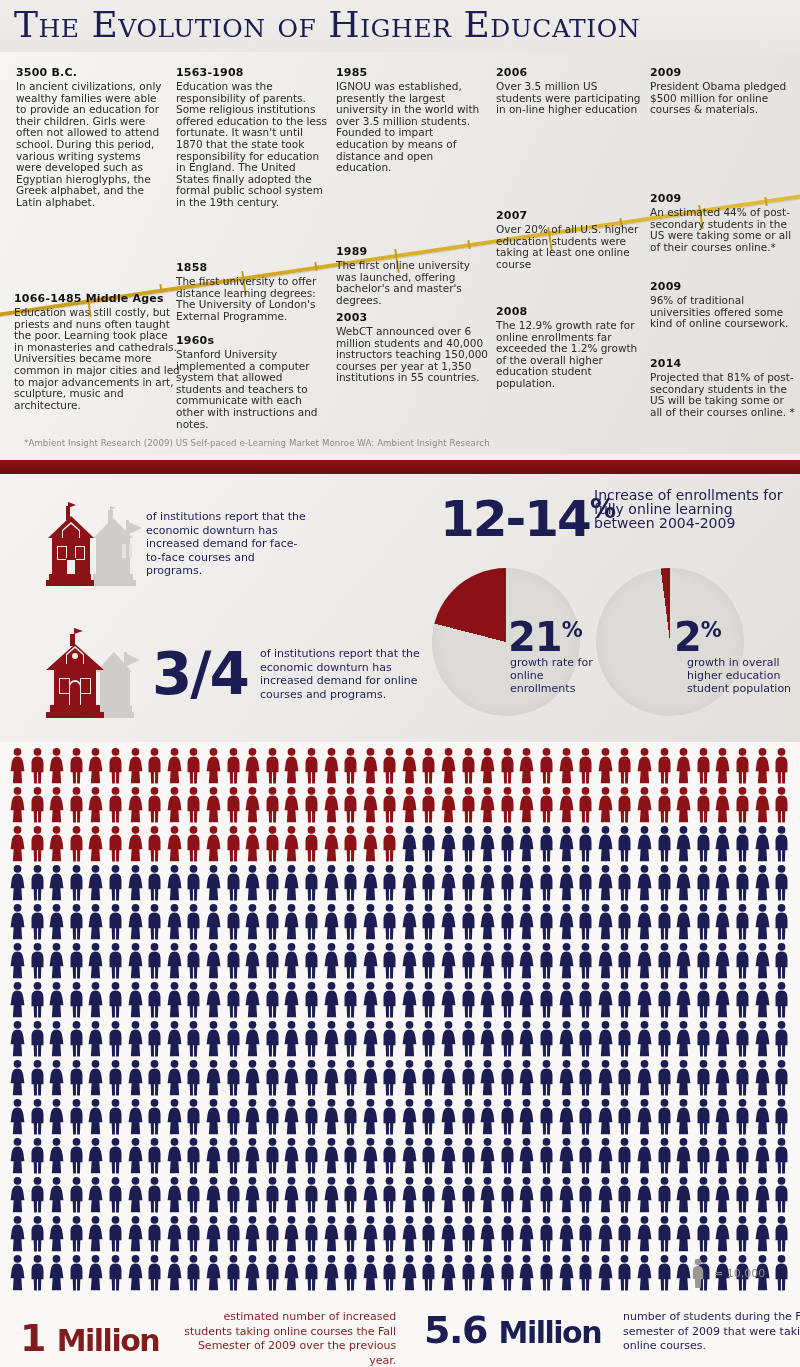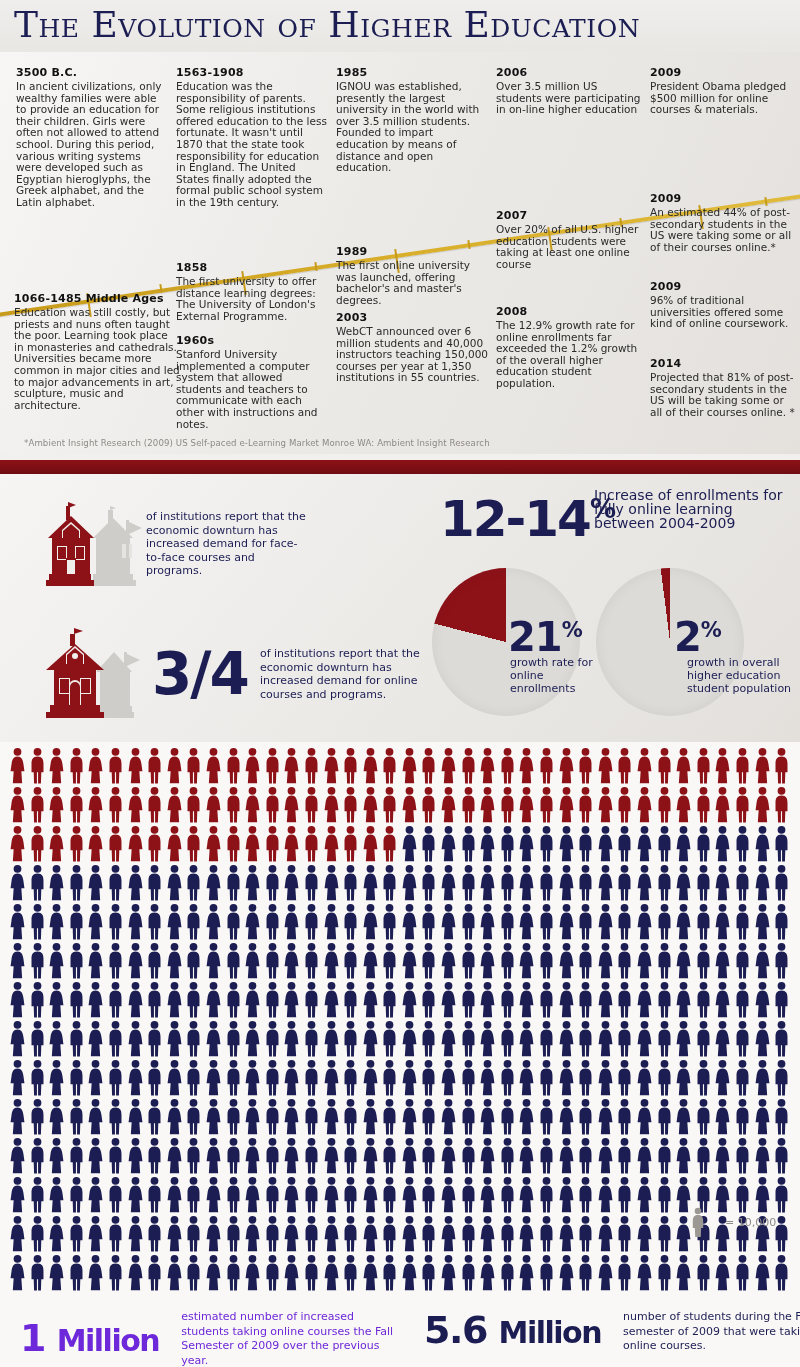--- a/index.html
+++ b/index.html
@@ -107,38 +107,38 @@
   
   .people-panel {
     position:absolute; left:0; top:742px; width:800px; height:560px;
     background:#faf8f6;
   }
   .people-rows { position:absolute; left:8px; top:5px; }
   .p-row { display:flex; height:39px; }
   .figure { width:19.6px; height:38px; position:relative; flex:0 0 19.6px; }
 
   .legend {
-    position:absolute; left:690px; top:1207px;
-    display:flex; align-items:center; gap:19px;
+    position:absolute; left:690px; top:1258px;
+    display:flex; align-items:center; gap:8px;
   }
   .legend-txt { font-size:11px; color:#8d8a86; }
 
   
   .footer-panel {
     position:absolute; left:0; top:1302px; width:800px; height:65px;
     background:#faf8f6;
   }
   .big-stat { position:absolute; display:flex; align-items:center; }
   .big-stat .num {
     font-weight:bold; font-size:38px; line-height:38px; letter-spacing:-1.5px;
     white-space:nowrap;
   }
   .big-stat .num .unit { font-size:30px; }
   .big-stat .desc { font-size:11px; line-height:14.5px; margin-left:22px; }
-  .red { color:#6d28d9; }
+  .red { color:#7f1d1d;text-align:right; }
   .navy { color:#1b1d53; }
 </style>
 </head>
 <body>
 
 <div id="page">
 
   <div class="header">
     <div class="title">The Evolution of Higher Education</div>
   </div>

